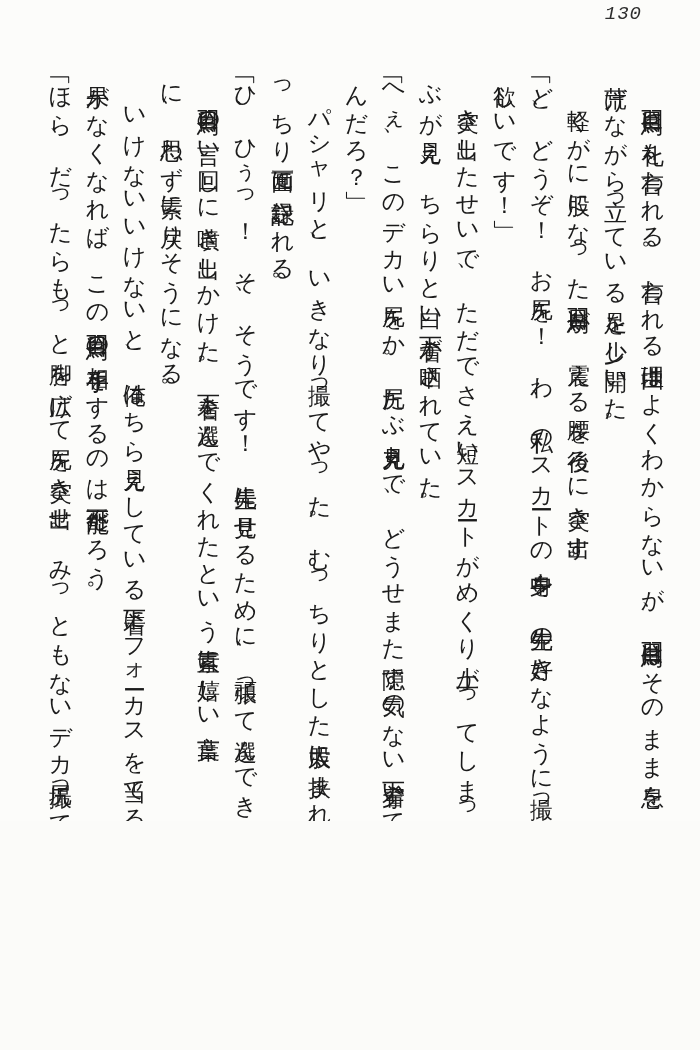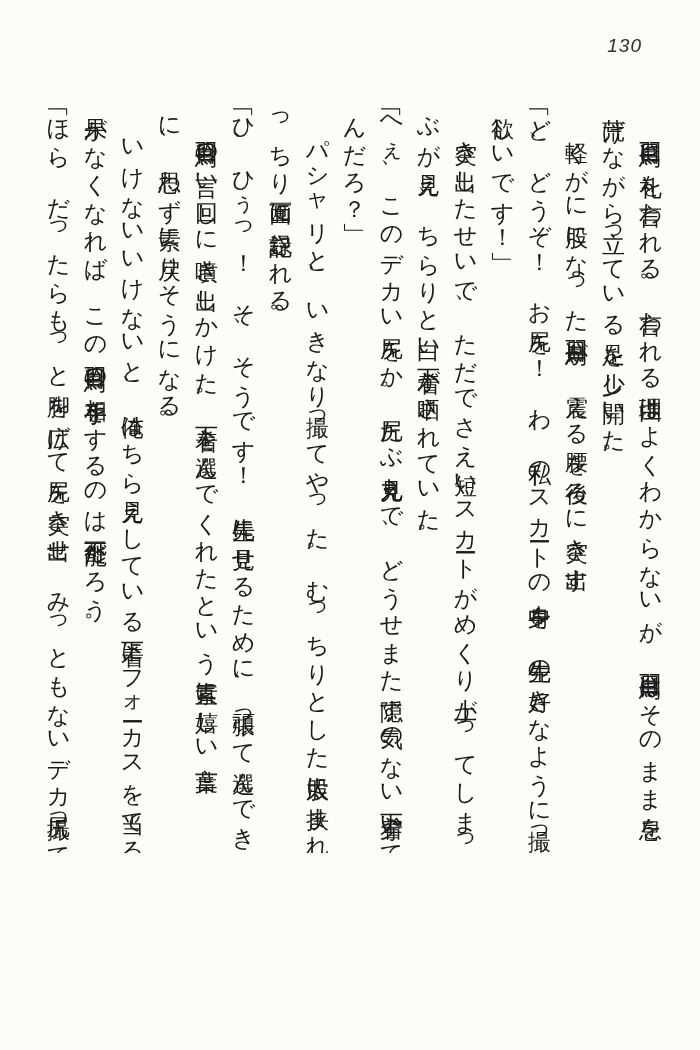--- a/index.html
+++ b/index.html
@@ -6,23 +6,22 @@
     margin: 0;
     padding: 0;
     background: #fbfbf9;
   }
   .page {
     position: relative;
     width: 700px;
     height: 821px;
     background: #fcfcfa;
     overflow: hidden;
-    font-family: Liberation Sans, sans-serif;
+    font-family: Liberation Mono, monospace;
     color: #1b1b1b;
-    margin-top: 32px;
   }
   .page-number {
     position: absolute;
     top: 3px;
     right: 58px;
     font-size: 19px;
     font-style: italic;
     letter-spacing: 1px;
     color: #2e2e2e;
   }

